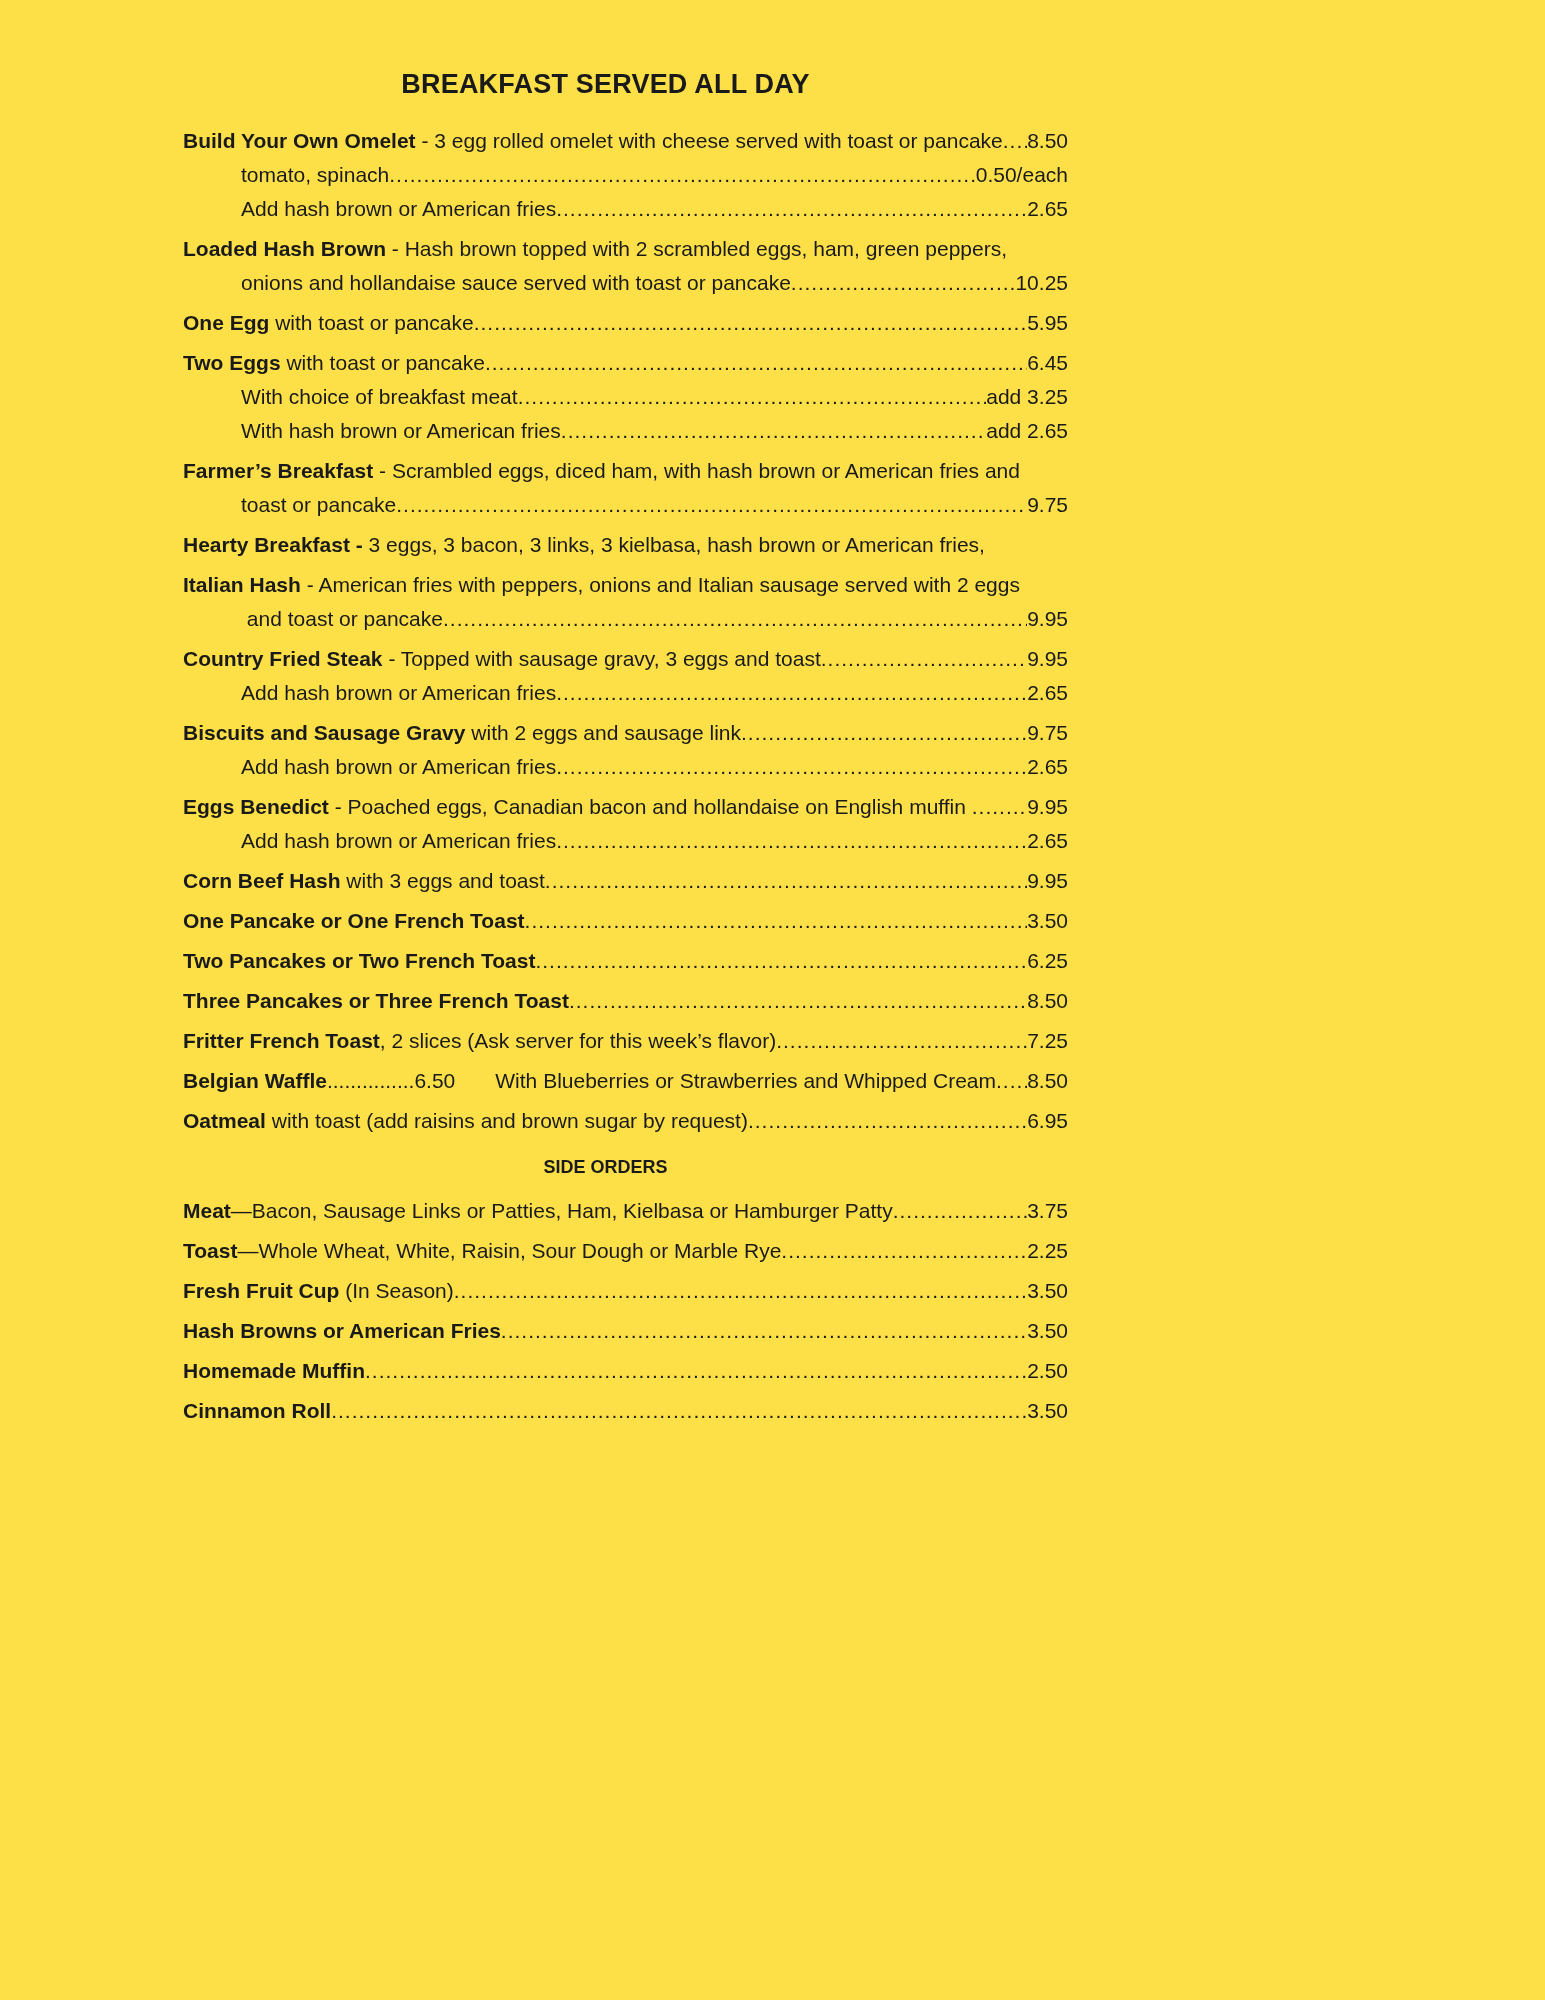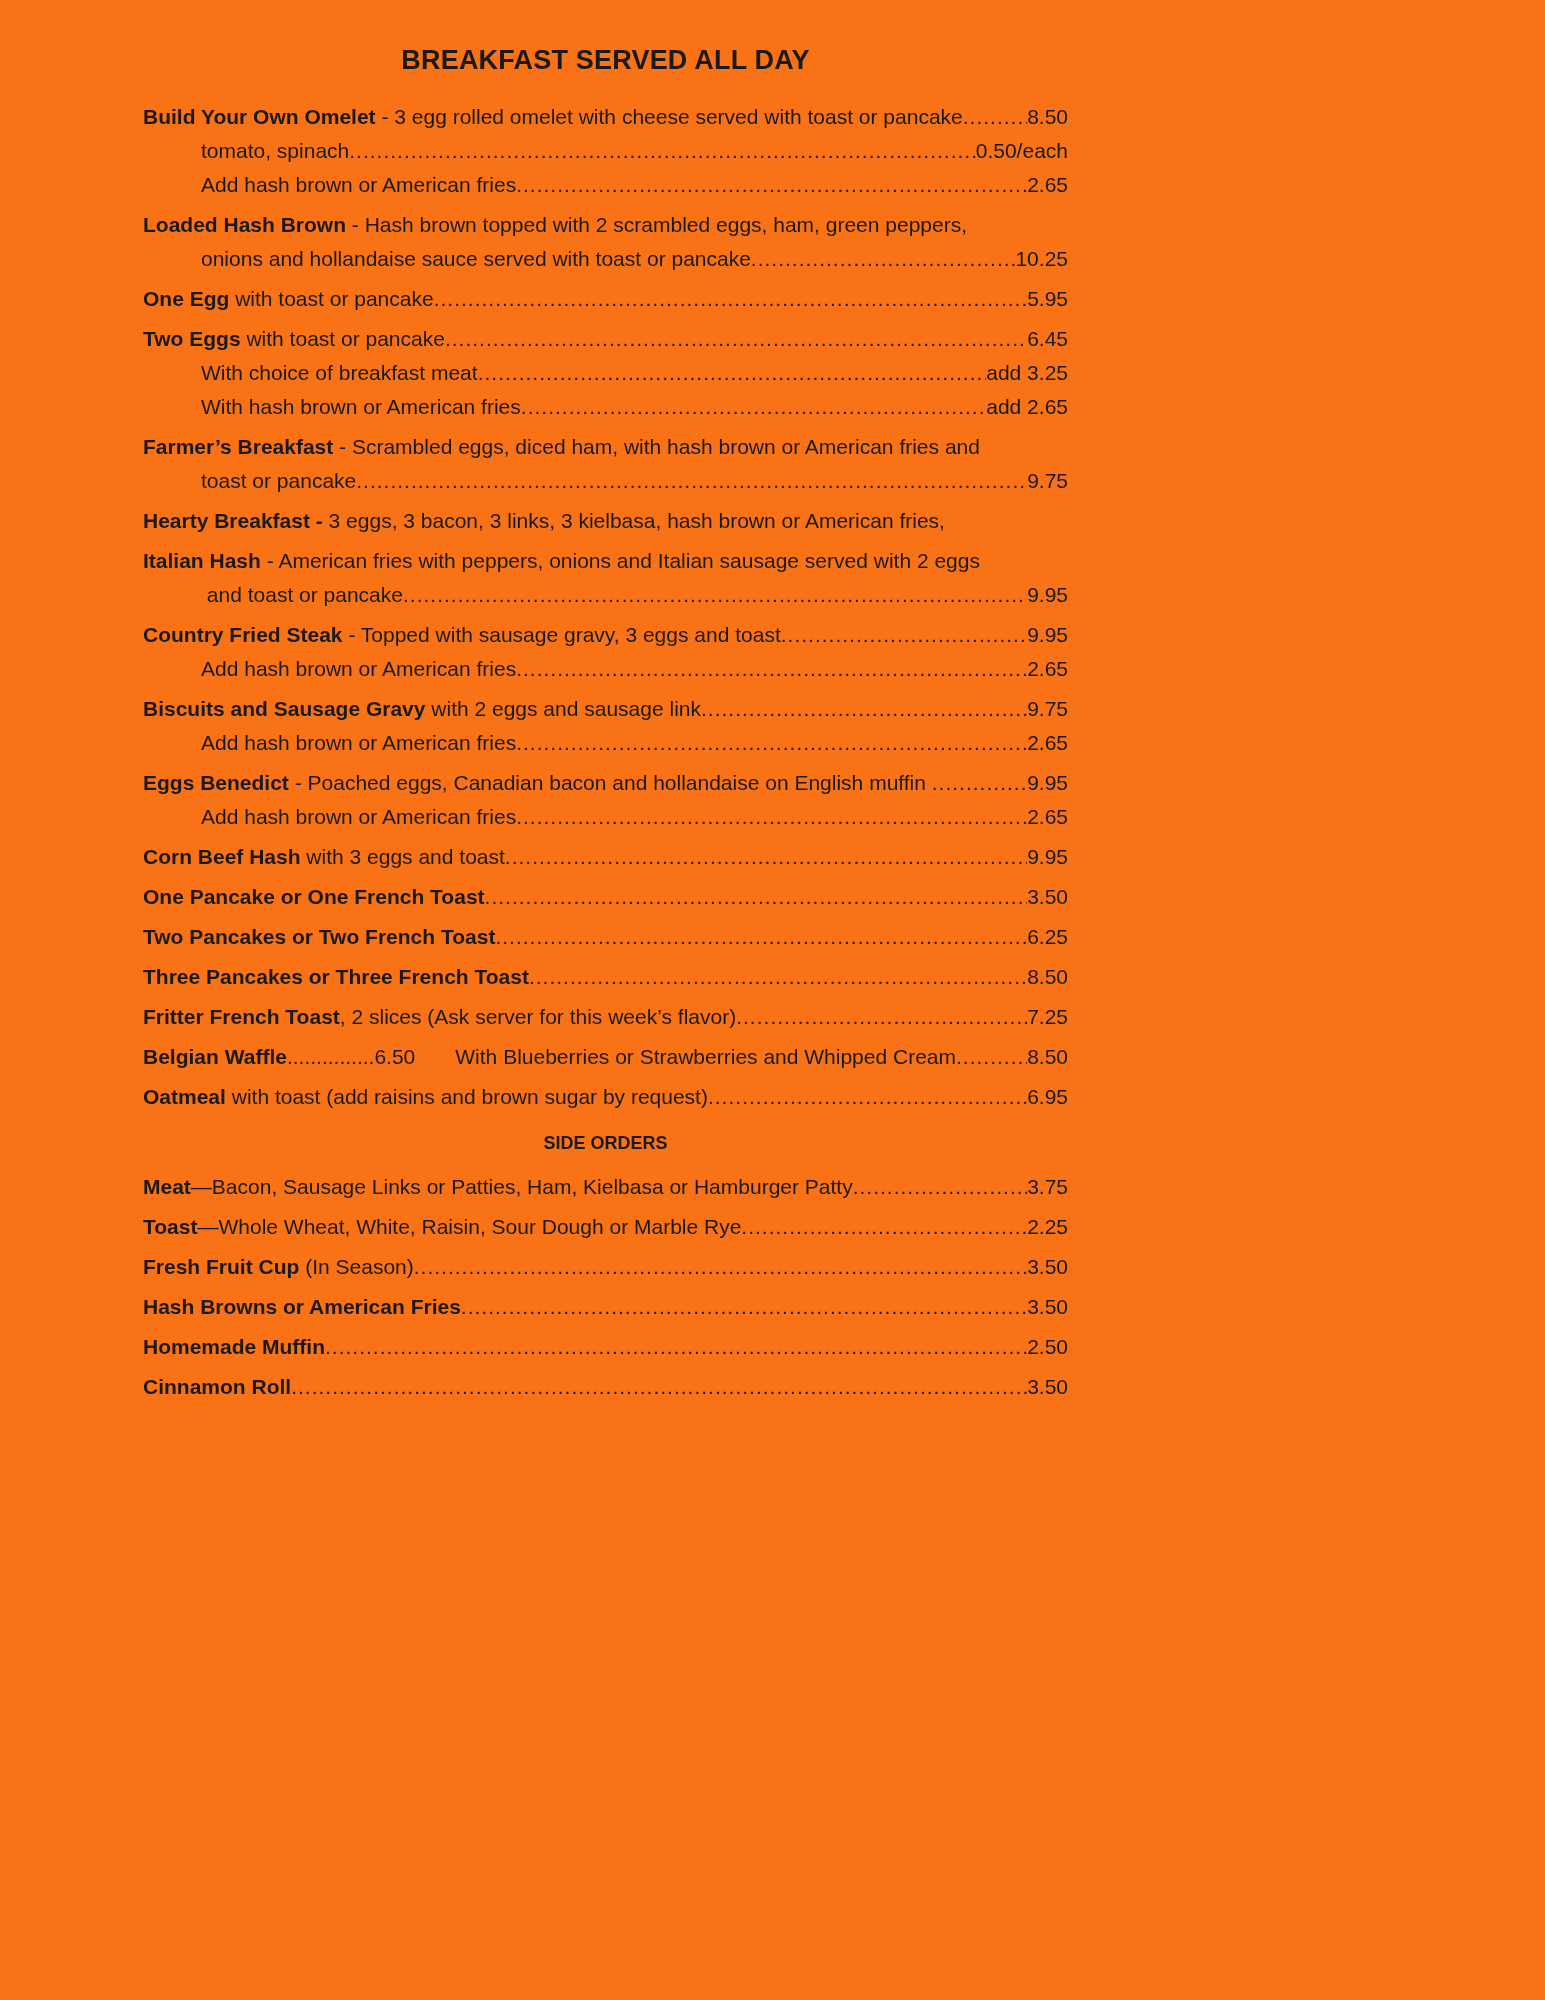--- a/index.html
+++ b/index.html
@@ -4,23 +4,23 @@
 <style>
   html, body {
     margin: 0;
     padding: 0;
     background: #ffffff;
   }
   .page {
     position: relative;
     width: 1545px;
     height: 2000px;
-    background: #f97316;
+    background: #fde047;
     box-sizing: border-box;
-    padding-top: 42px;
+    padding-top: 66px;
     overflow: hidden;
     font-family: "Liberation Sans", sans-serif;
     color: #1a1a1a;
   }
   .content {
     width: 925px;
     margin-left: 143px;
   }
   .title {
     font-size: 27px;
@@ -32,20 +32,21 @@
   }
   .section-heading {
     font-size: 18px;
     line-height: 34px;
     font-weight: 700;
     text-align: center;
     margin: 12px 0 10px 0;
   }
   .menu-item {
     margin-bottom: 6px;
+    margin-left: 40px;
   }
   .menu-line {
     display: flex;
     align-items: baseline;
     font-size: 21px;
     line-height: 34px;
   }
   .menu-line.indent {
     padding-left: 58px;
   }

